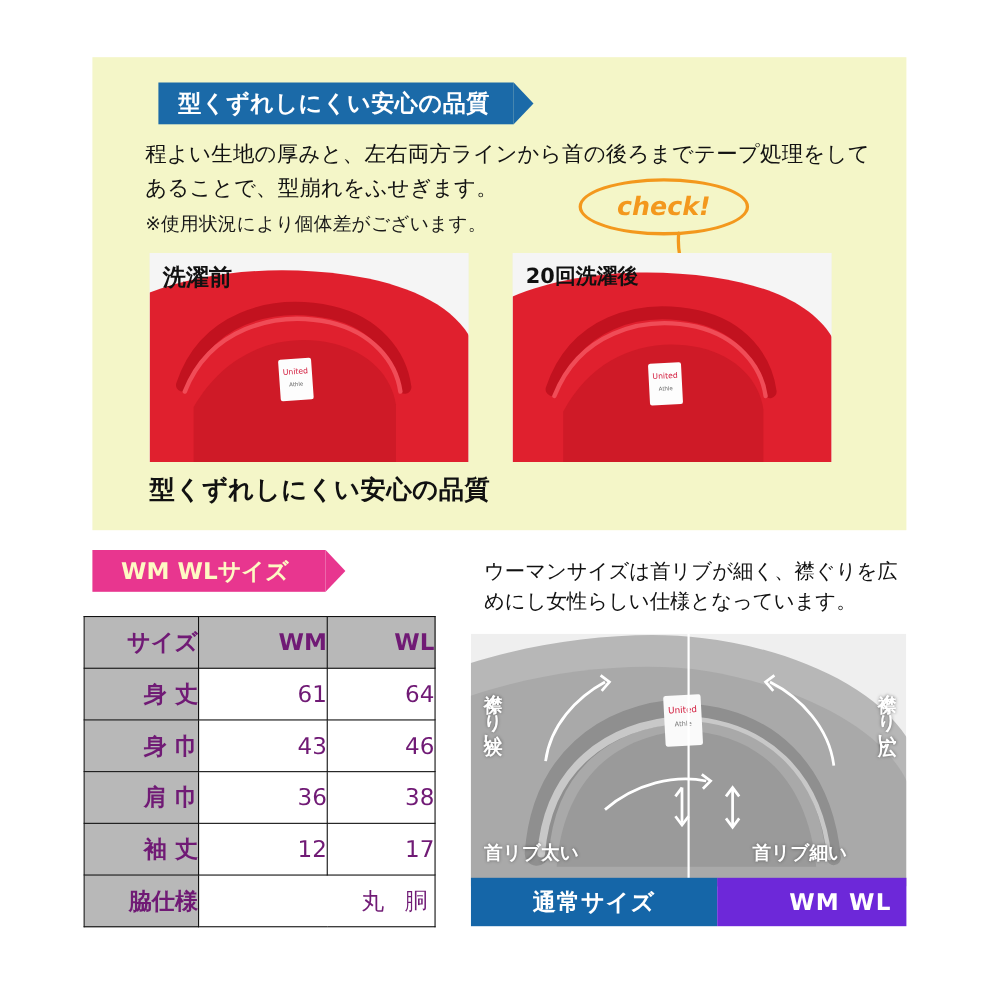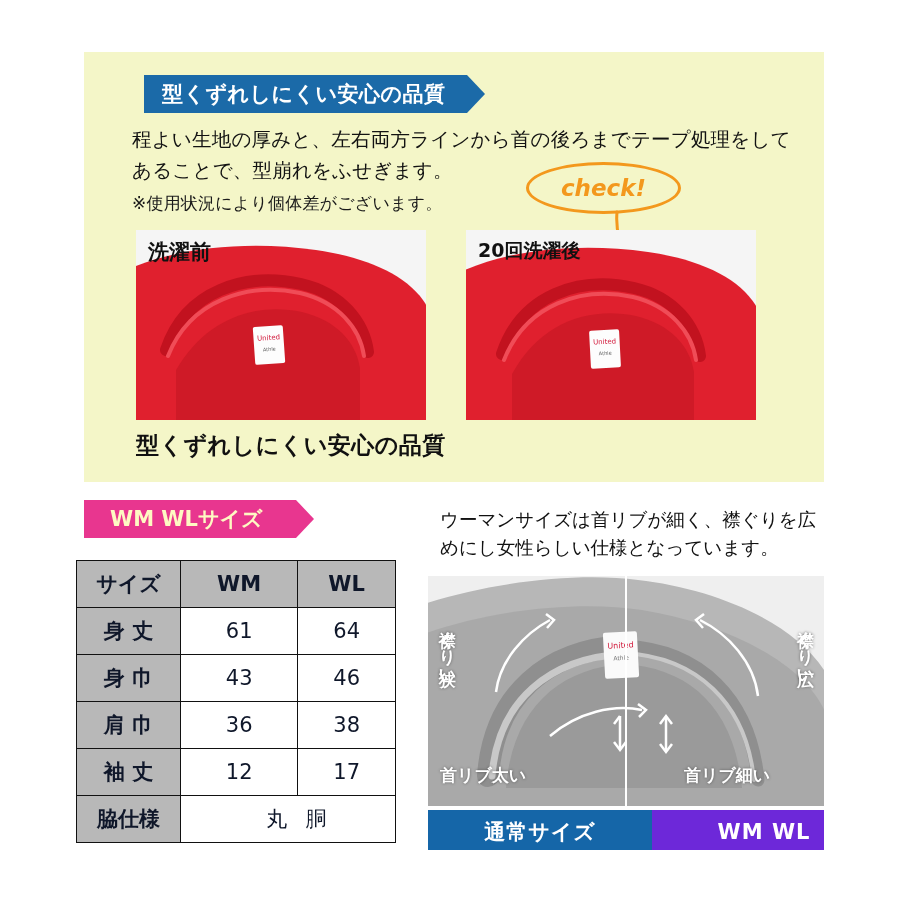--- a/index.html
+++ b/index.html
@@ -128,23 +128,23 @@
   }
   table.size-table {
     position: absolute;
     left: 76px; top: 560px;
     width: 320px;
     border-collapse: collapse;
     background: #fff;
   }
   table.size-table th, table.size-table td {
     border: 1.5px solid #111;
-    text-align: center;
-    font-size: 21px;
-    color: #0f172a;
+    text-align: right;
+    font-size: 21px;
+    color: #701a75;
     height: 47px;
     font-weight: normal;
   }
   table.size-table thead th { background: #b8b8b8; font-weight: bold; }
   table.size-table td.head-cell { background: #b8b8b8; font-weight: bold; }
   table.size-table .col-label { width: 104px; }
   table.size-table .spaced { letter-spacing: 6px; padding-left: 23px; }
 
   
   .neck-panel {
@@ -164,21 +164,21 @@
     z-index: 5;
   }
   .neck-photo {
     position: absolute;
     left: 0; top: 78px;
     width: 396px; height: 230px;
     overflow: hidden;
   }
   .neck-bar {
     position: absolute;
-    left: 0; top: 312px;
+    left: 0; top: 300px;
     width: 448px; height: 44px;
     display: flex;
     border-radius: 14px;
   }
   .neck-bar div {
     flex: 1;
     color: #fff;
     font-size: 21px;
     font-weight: bold;
     display: flex;

